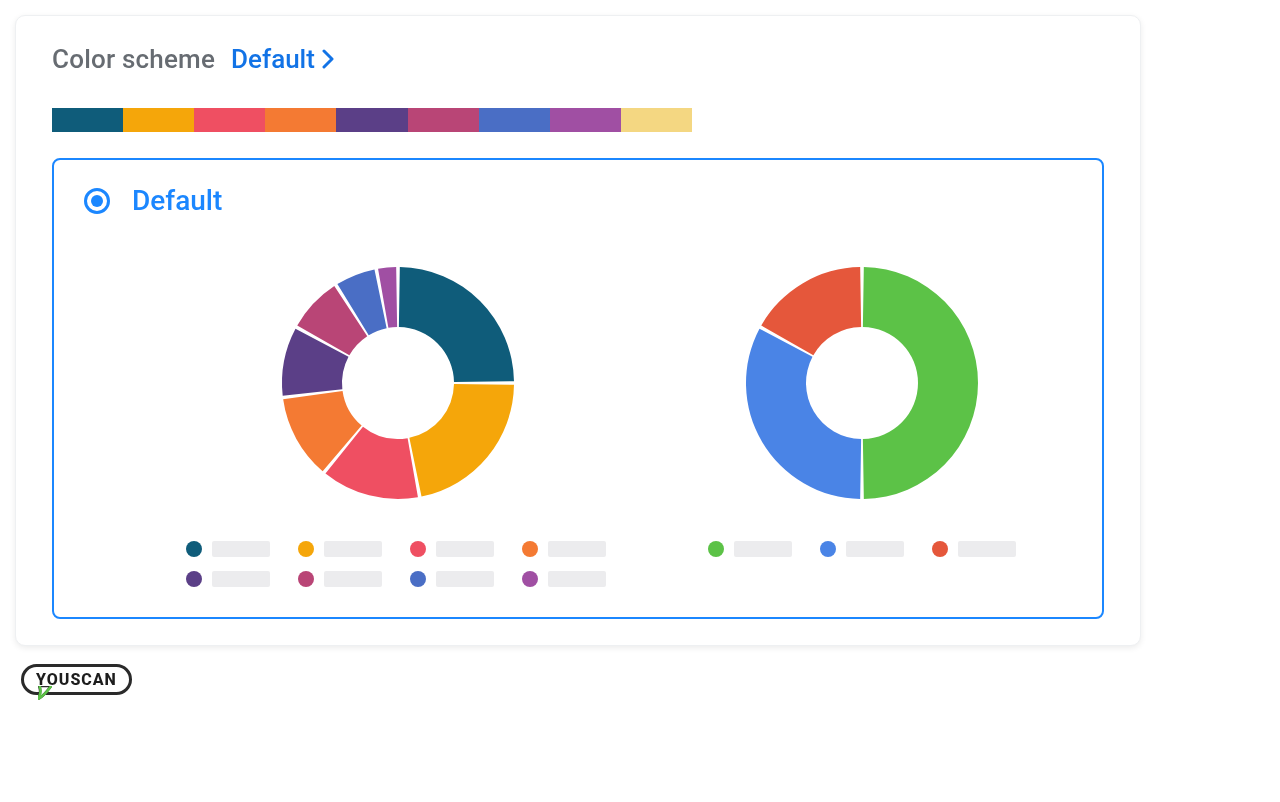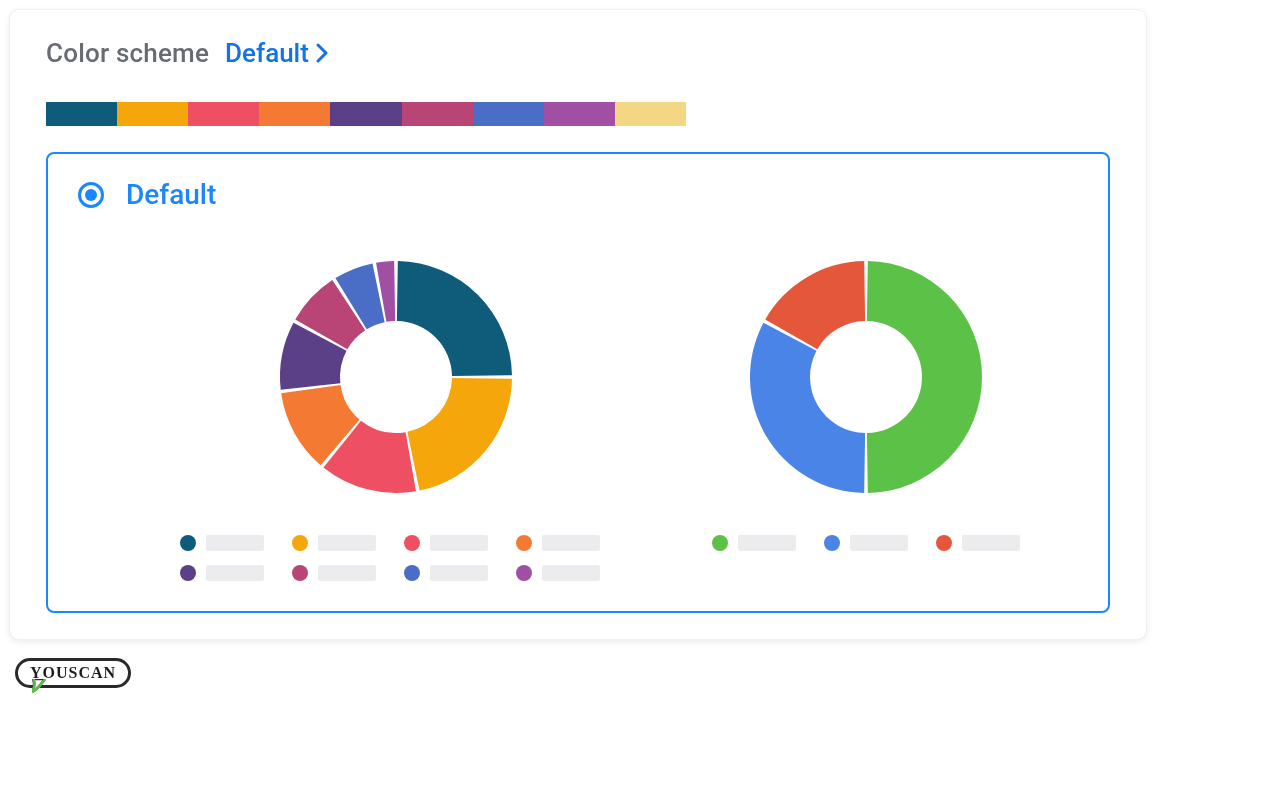--- a/index.html
+++ b/index.html
@@ -1,17 +1,17 @@
 <!DOCTYPE html>
 <html><head>
 <meta charset="utf-8">
 <style>
   * { box-sizing: border-box; margin: 0; padding: 0; }
   html, body { width: 1280px; height: 802px; font-family: -apple-system, BlinkMacSystemFont, "Segoe UI", Roboto, Helvetica, Arial, sans-serif; background: #fff; }
-  .page { width: 1156px; height: 802px; position: relative; padding: 9px; }
+  .page { width: 1156px; height: 802px; position: relative; padding: 15px; }
   .card {
     border: 1px solid #eef0f2; border-radius: 10px; box-shadow: 0 2px 6px rgba(0,0,0,0.08);
     padding: 28px 36px 26px 36px; background: #fff;
   }
   .hdr-row { display: flex; align-items: center; gap: 16px; }
   .hdr-label { font-size: 26px; color: #676c72; font-weight: 500; letter-spacing: .2px; }
   .hdr-link { font-size: 26px; color: #1273e6; font-weight: 500; display: inline-flex; align-items: center; gap: 6px; cursor: pointer; }
   .hdr-link svg { display: block; }
   .swatch-strip { display: flex; height: 24px; width: 640px; margin-top: 34px; }
   .swatch-strip .sw { flex: 1 1 0; height: 100%; }
@@ -154,21 +154,21 @@
               </span>
             </div>
         </div>
 
       </div>
     </div>
 
   </div>
 
   <div class="footer">
-    <span class="brand" style="box-shadow: rgb(0, 0, 0) 0px 0px 0px 0px inset; font-family: Liberation Serif, serif;">
+    <span class="brand" style="box-shadow: rgb(0, 0, 0) 0px 0px 0px 0px inset;">
       <span>YOUSCAN</span>
       <svg class="tail" viewBox="0 0 14 14">
         <path d="M1 0 C 4 6, 1 10, 0 13 C 6 10, 10 4, 13 0 Z" fill="#fff" stroke="#2a2a2a" stroke-width="2.6" stroke-linejoin="round"></path>
         <path d="M1 0 C 4 6, 1 10, 0 13 C 6 10, 10 4, 13 0" fill="none" stroke="#5cc247" stroke-width="2.6" stroke-linejoin="round" transform="translate(0.4,-0.2)"></path>
       </svg>
     </span>
   </div>
 </div>
 
 </body></html>

